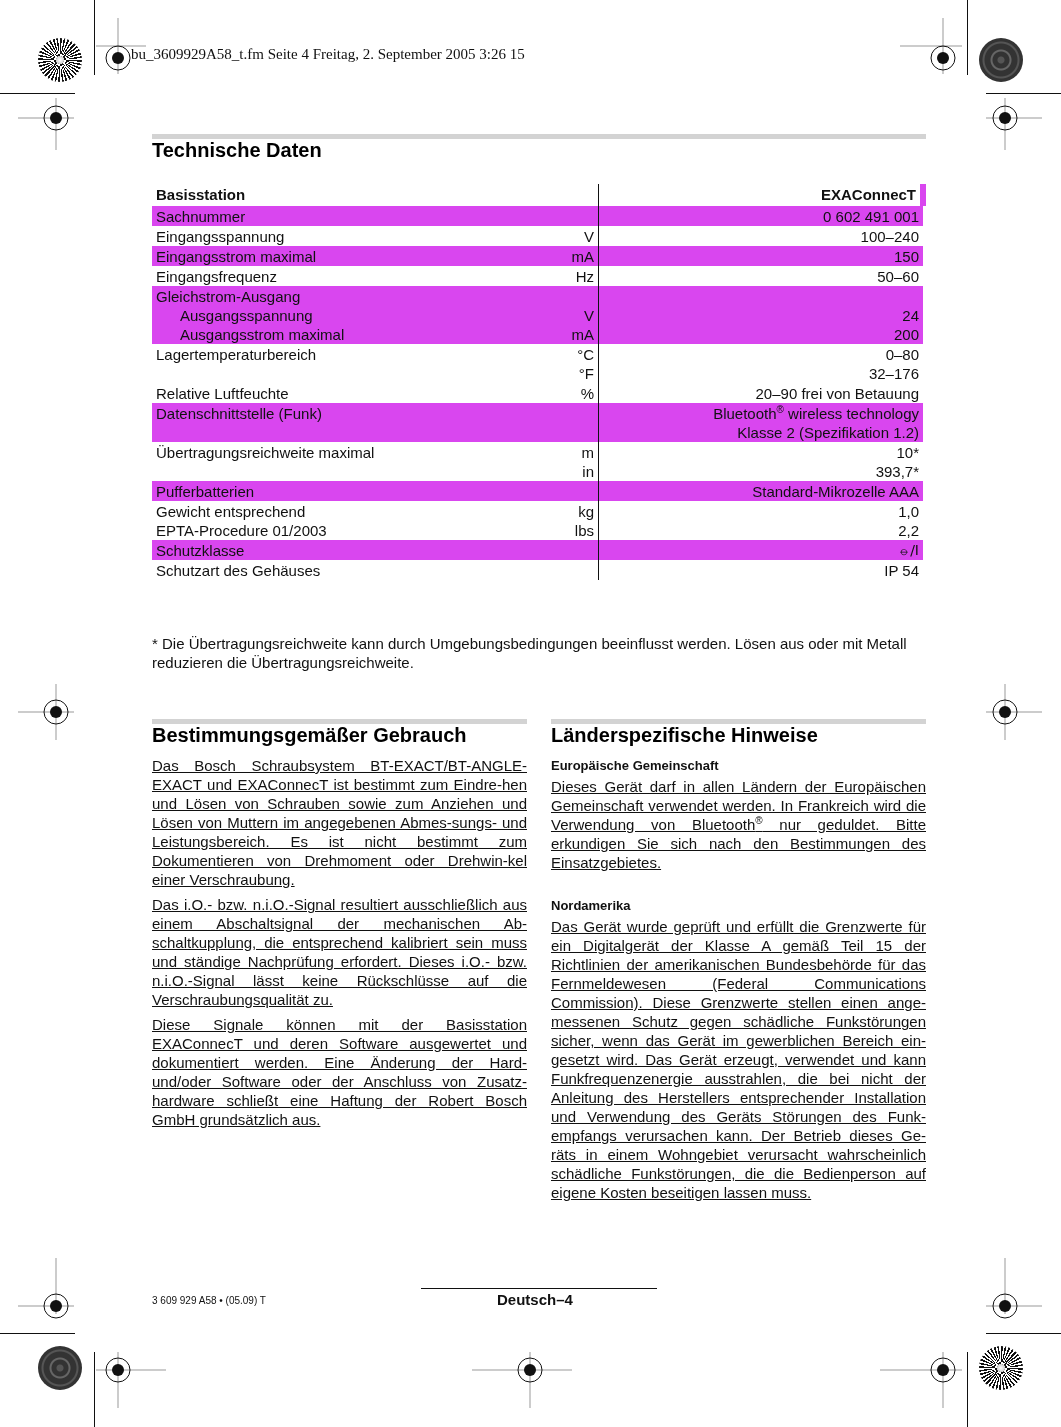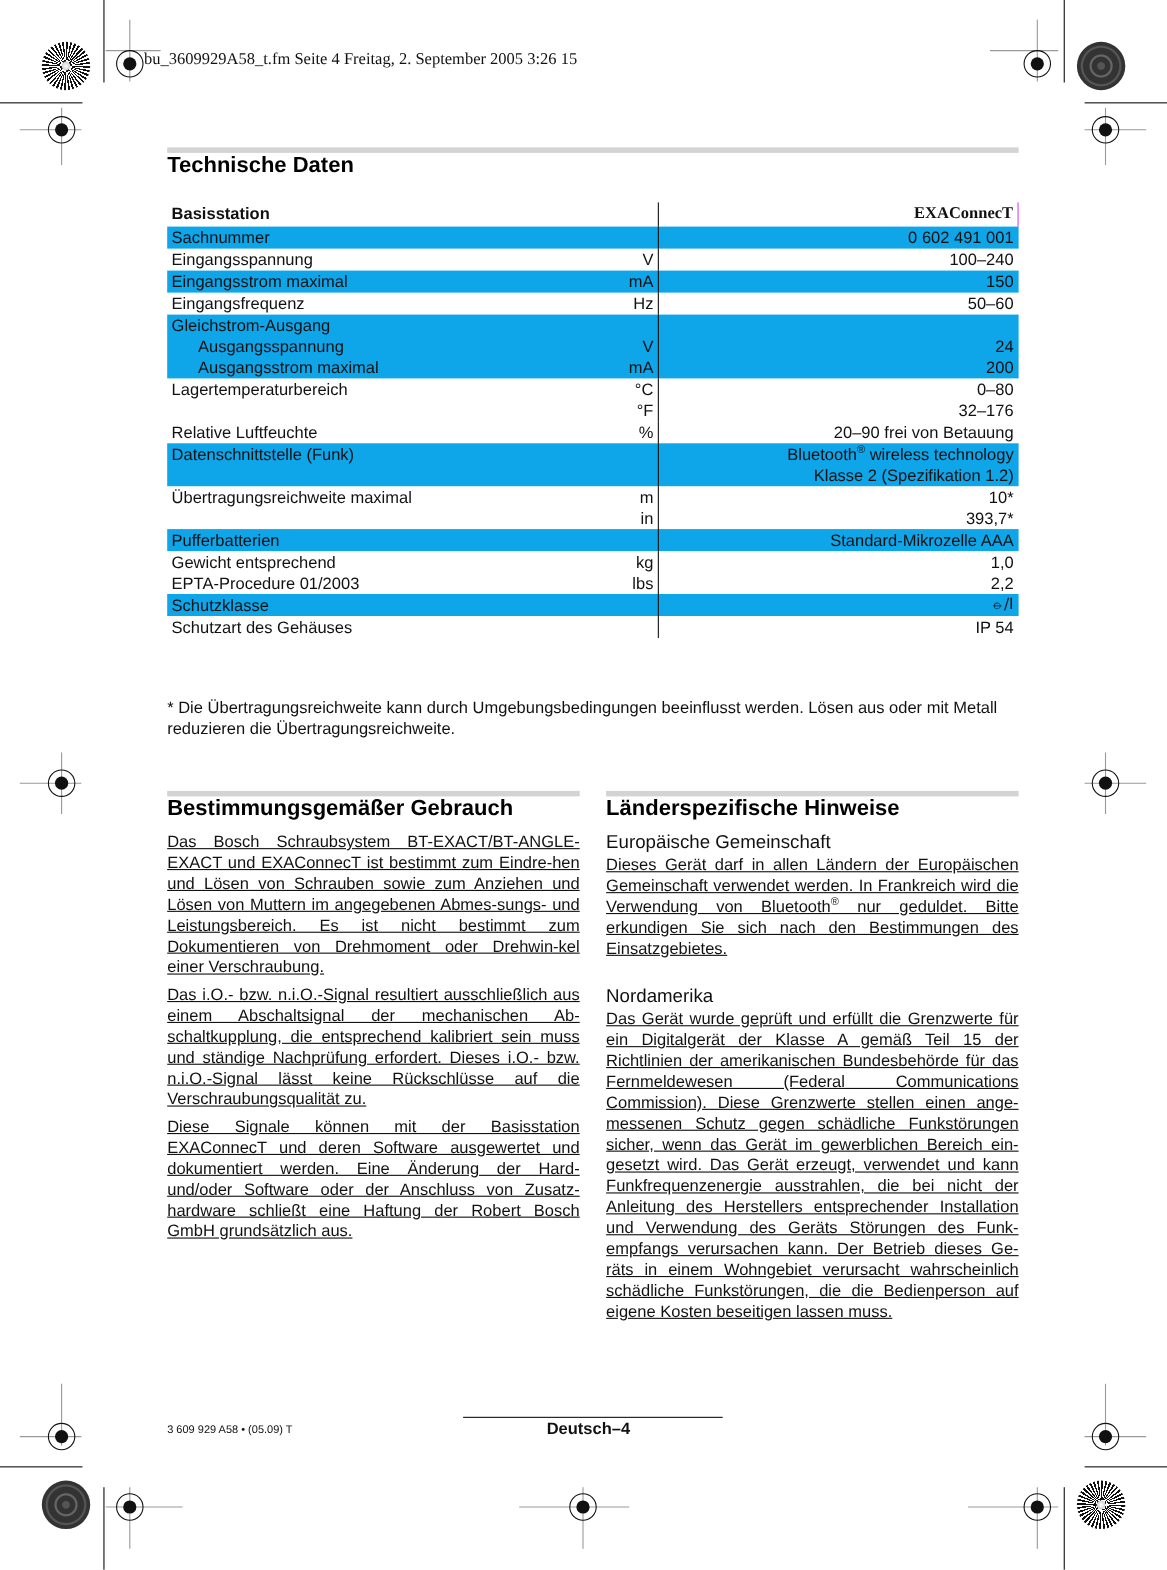--- a/index.html
+++ b/index.html
@@ -11,36 +11,36 @@
   .wheel { position: absolute; width: 44px; height: 44px; border-radius: 50%; }
   .wheel.star { background: repeating-conic-gradient(#111 0deg 5deg, #fff 5deg 10deg); }
   .wheel.star::after { content: ""; position: absolute; left: 18px; top: 18px; width: 8px; height: 8px; border-radius: 50%; background: radial-gradient(#fff, #bbb); }
   .wheel.dark { background: radial-gradient(circle, #555 0 3px, #333 4px 8px, #666 9px 10px, #333 11px 16px, #555 17px 18px, #333 19px 22px); }
 
   .section-bar { position: absolute; height: 5px; background: #d3d3d3; }
   .h1 { position: absolute; font-weight: bold; font-size: 20px; color: #000; }
 
   table.spec { position: absolute; left: 152px; top: 184px; width: 774px; border-collapse: collapse; font-size: 15px; }
   table.spec td { padding: 1px 4px 0 4px; vertical-align: top; line-height: 19px; }
-  table.spec tr.shade td { background: #0ea5e9; }
+  table.spec tr.shade td { background: #d946ef; }
   table.spec td.name { width: 360px; }
   table.spec td.unit { width: 70px; text-align: right; border-right: 1px solid #111; }
   table.spec td.val { text-align: right; padding-left: 38px; }
   table.spec tr.head td { font-weight: bold; padding-bottom: 2px; }
-  table.spec td.val-head { text-align: right; border-right: 1px solid #d946ef; font-family: Liberation Serif, serif; }
+  table.spec td.val-head { text-align: right; border-right: 6px solid #d946ef; }
   table.spec tr:not(.head) td.val { border-right: none; }
   .indent { padding-left: 24px; display: block; }
   .line { display: block; }
   sup { font-size: 10px; line-height: 0; }
 
   .footnote { position: absolute; left: 152px; top: 634px; width: 774px; font-size: 15px; line-height: 19px; text-align: left; }
 
   .col { position: absolute; width: 375px; font-size: 15px; line-height: 19px; text-align: justify; }
   .col p { margin: 0 0 6px 0; text-decoration: underline; }
-  .col .h2 { font-weight: normal; font-size: 17px; margin: 0 0 2px 0; }
+  .col .h2 { font-weight: bold; font-size: 13px; margin: 0 0 2px 0; }
   .col .gap { height: 18px; }
 
   .footer-left { position: absolute; left: 152px; top: 1295px; font-size: 10px; }
   .footer-center { position: absolute; left: 497px; top: 1291px; font-size: 15px; font-weight: bold; }
   .footer-line { position: absolute; left: 421px; top: 1288px; width: 236px; height: 1px; background: #111; }
   .schutz { font-family: "DejaVu Sans", sans-serif; font-size: 14px; }
 </style>
 </head>
 <body>
 

